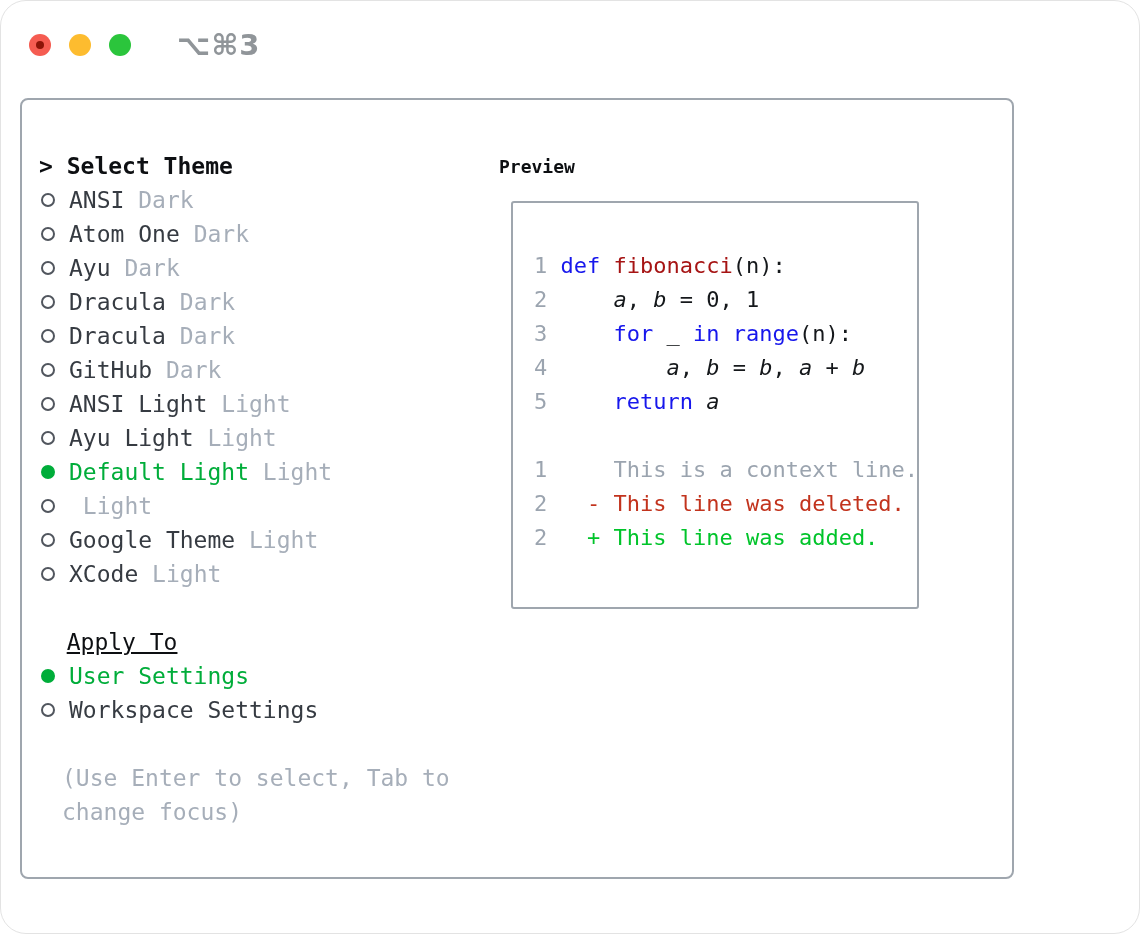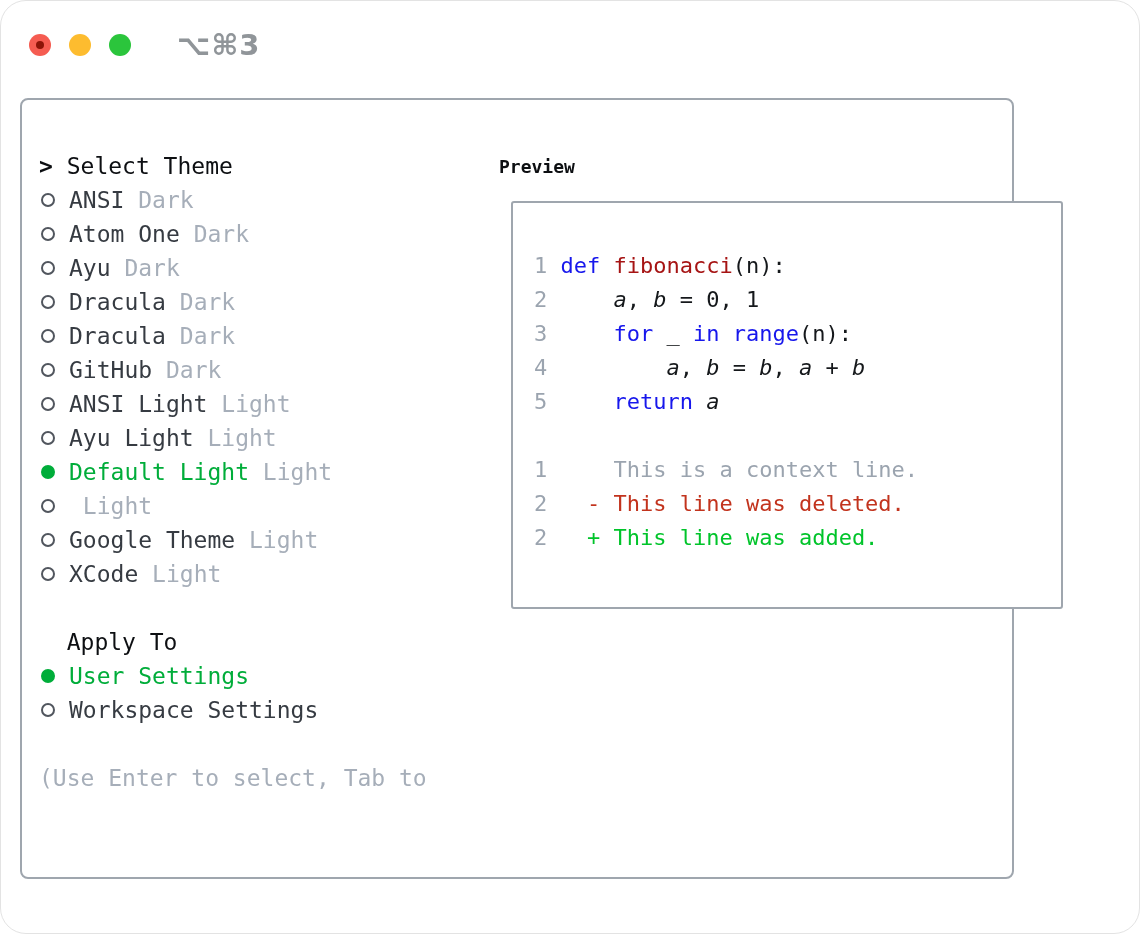--- a/index.html
+++ b/index.html
@@ -22,38 +22,38 @@
   }
   
   .panel {
     position:absolute; left:19px; top:97px; width:994px; height:781px; box-sizing:border-box;
     border:2px solid var(--panel-border); border-radius:8px; background:#fff;
   }
   
   .left-col { position:absolute; left:17px; top:49px; font-size:23px; color:var(--item-text); }
   .row { height:34px; display:flex; align-items:center; white-space:pre; }
   .row .prefix { display:inline-block; width:2ch; font-weight:bold; color:var(--heading); }
-  .row .h-title { font-weight:normal; color:var(--heading); }
+  .row .h-title { font-weight:bold; color:var(--heading); }
   .dot {
     box-sizing:border-box; width:14px; height:14px; border-radius:50%;
     border:2px solid var(--radio-ring); margin:0 14px 0 2px; flex:0 0 auto;
   }
   .dot.sel { border-color:var(--accent-green); background:var(--accent-green); }
   .lbl.sel { color:var(--accent-green); }
   .variant { color:var(--muted); margin-left:1ch; }
   .spacer { height:34px; }
-  .apply-title { padding-left:2ch; color:var(--heading); }
-  .hint { line-height:34px; color:var(--muted); white-space:pre; }
+  .apply-title { padding-left:2ch; color:var(--heading);text-decoration:underline; }
+  .hint { line-height:34px; color:var(--muted); white-space:pre;margin-left:23px; }
   
   .preview-title {
     position:absolute; left:477px; top:49px; height:34px; display:flex; align-items:center;
     font-size:18px; font-weight:bold; color:var(--heading);
   }
   .preview-box {
-    position:absolute; left:489px; top:101px; width:552px; height:408px; box-sizing:border-box;
+    position:absolute; left:489px; top:101px; width:408px; height:408px; box-sizing:border-box;
     border:2px solid var(--panel-border); border-radius:3px; background:#fff;
     padding:46px 0 0 21px; font-size:22px; line-height:34px;
   }
   .pline { white-space:pre; }
   .ln { display:inline-block; width:2ch; color:var(--code-muted); }
   .tok-kw  { color:var(--keyword); }
   .tok-fn  { color:var(--function); }
   .tok-pl  { color:var(--code-plain); }
   .tok-var { color:var(--code-plain); font-style:italic; }
   .diff-context { color:var(--code-muted); }
@@ -101,21 +101,21 @@
 
       <div class="row apply-title">Apply To</div>
 
       <div id="apply-list">
           <div class="row"><span class="dot sel"></span><span class="lbl sel">User Settings</span></div>
           <div class="row"><span class="dot"></span><span class="lbl">Workspace Settings</span></div>
         </div>
 
       <div class="spacer"></div>
 
-      <div class="hint" id="hint"><div>(Use Enter to select, Tab to</div></div>
+      <div class="hint" id="hint"><div>(Use Enter to select, Tab to</div><div>change focus)</div></div>
     </div>
 
     <div class="preview-title">Preview</div>
 
     <div class="preview-box">
       <div id="code-lines">
           <div class="pline"><span class="ln">1</span><span class="tok-kw">def</span><span class="tok-pl"> </span><span class="tok-fn">fibonacci</span><span class="tok-pl">(n):</span></div>
           <div class="pline"><span class="ln">2</span><span class="tok-pl">    </span><span class="tok-var">a</span><span class="tok-pl">, </span><span class="tok-var">b</span><span class="tok-pl"> = 0, 1</span></div>
           <div class="pline"><span class="ln">3</span><span class="tok-pl">    </span><span class="tok-kw">for</span><span class="tok-pl"> _ </span><span class="tok-kw">in</span><span class="tok-pl"> </span><span class="tok-kw">range</span><span class="tok-pl">(n):</span></div>
           <div class="pline"><span class="ln">4</span><span class="tok-pl">        </span><span class="tok-var">a</span><span class="tok-pl">, </span><span class="tok-var">b</span><span class="tok-pl"> = </span><span class="tok-var">b</span><span class="tok-pl">, </span><span class="tok-var">a</span><span class="tok-pl"> + </span><span class="tok-var">b</span></div>

